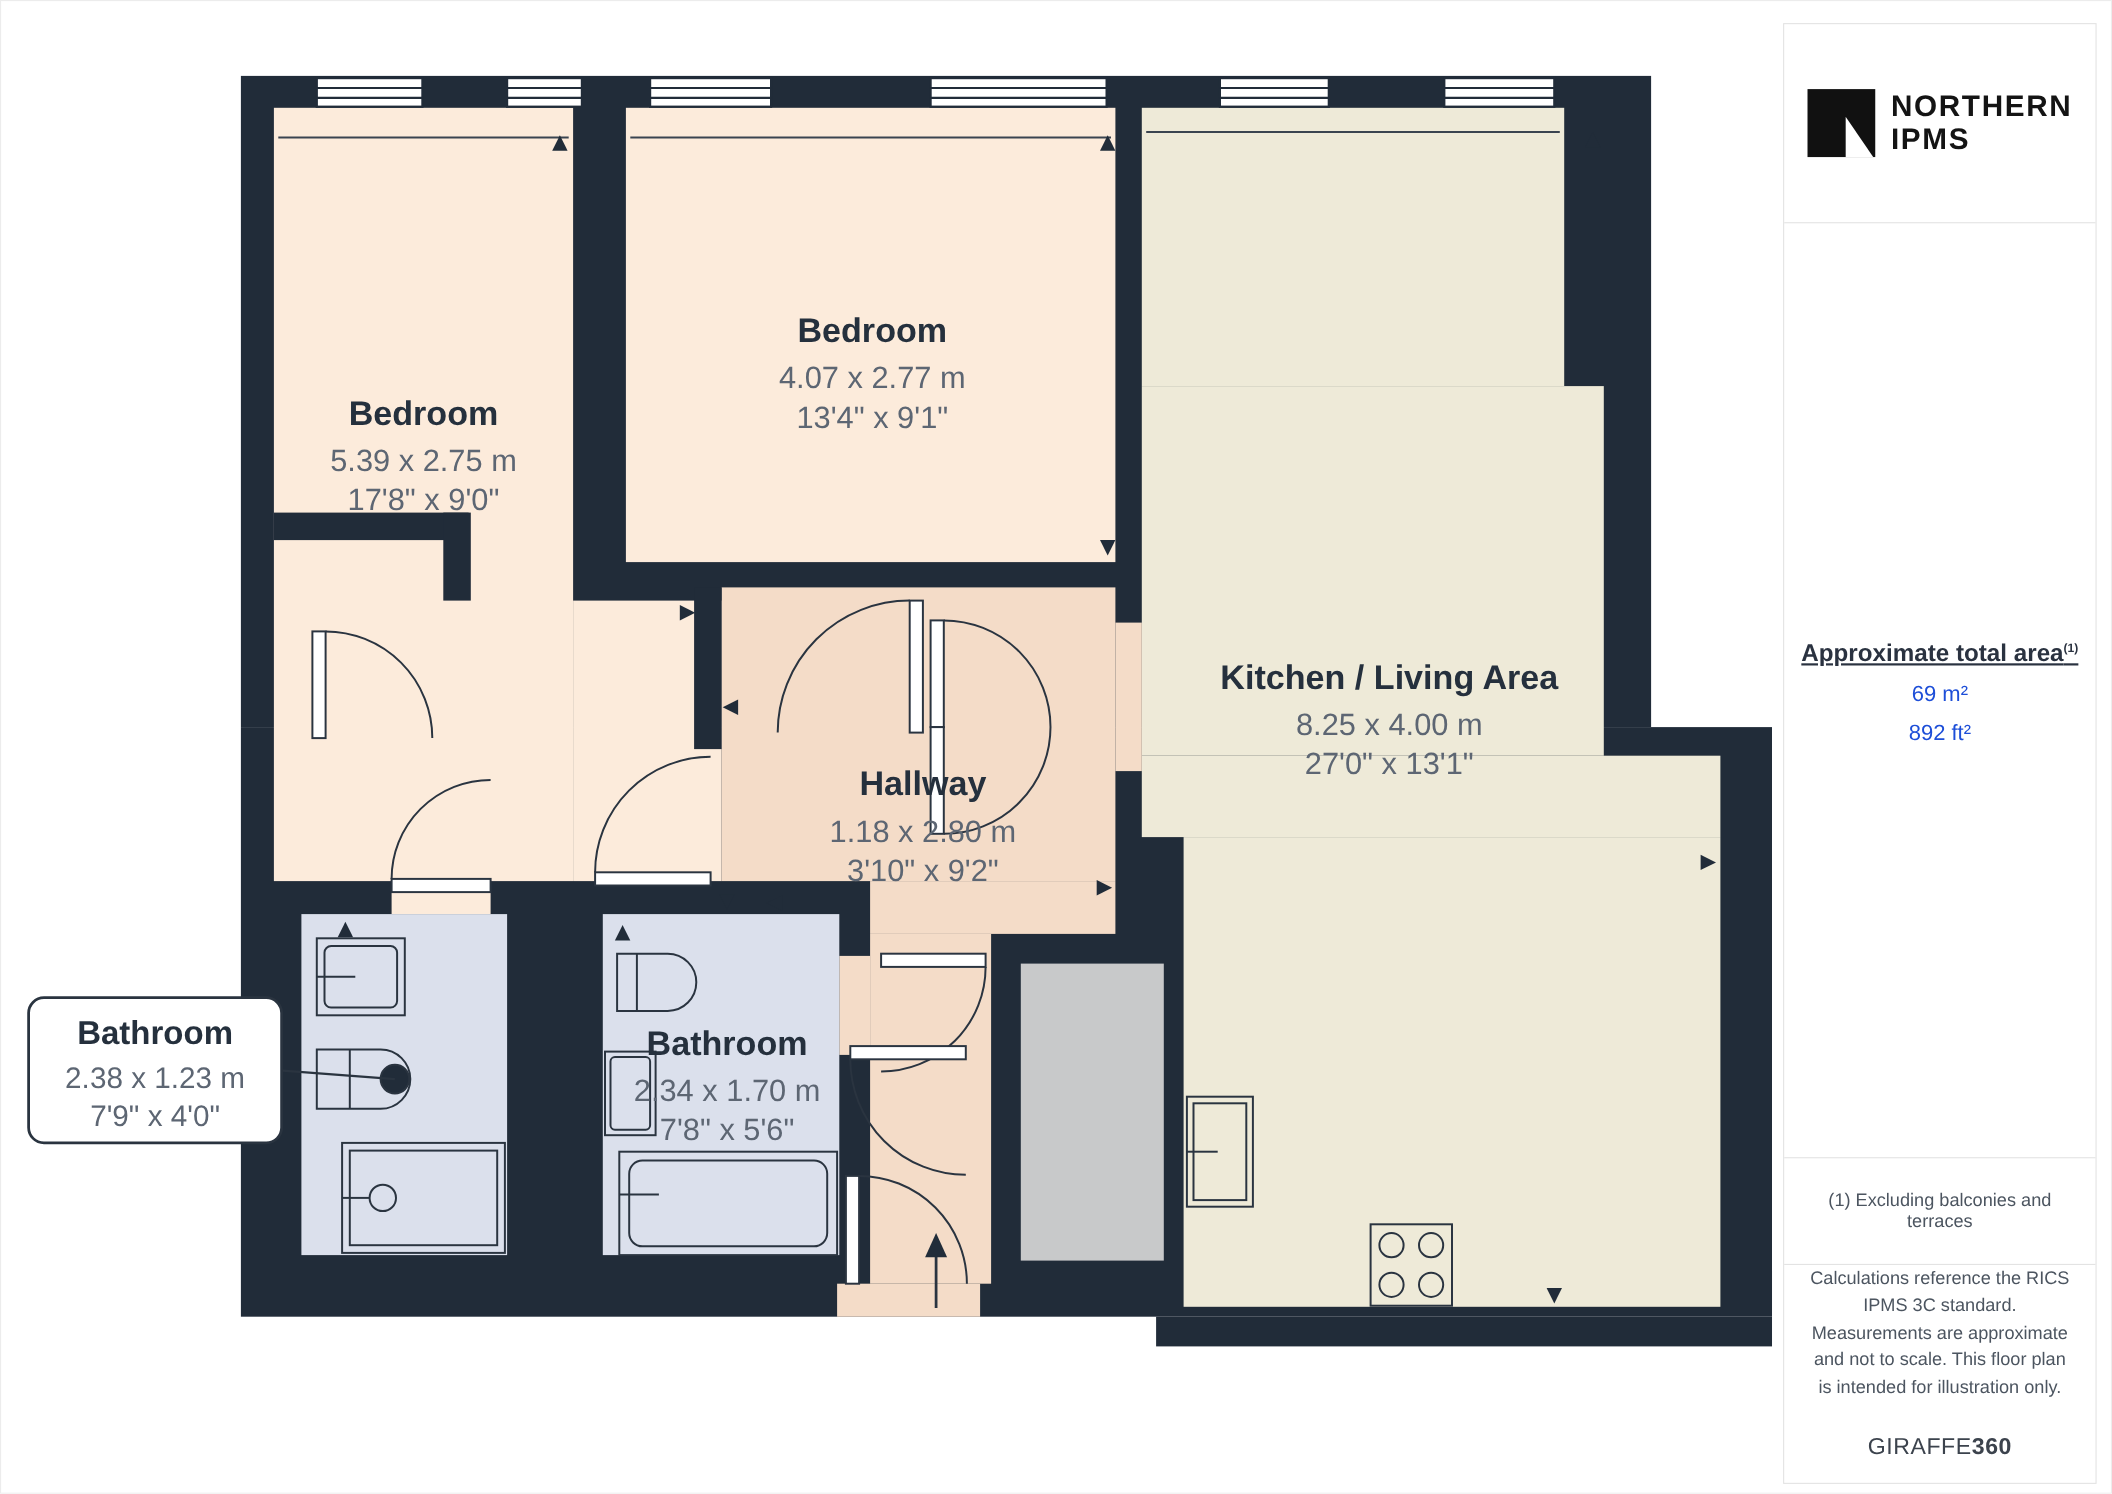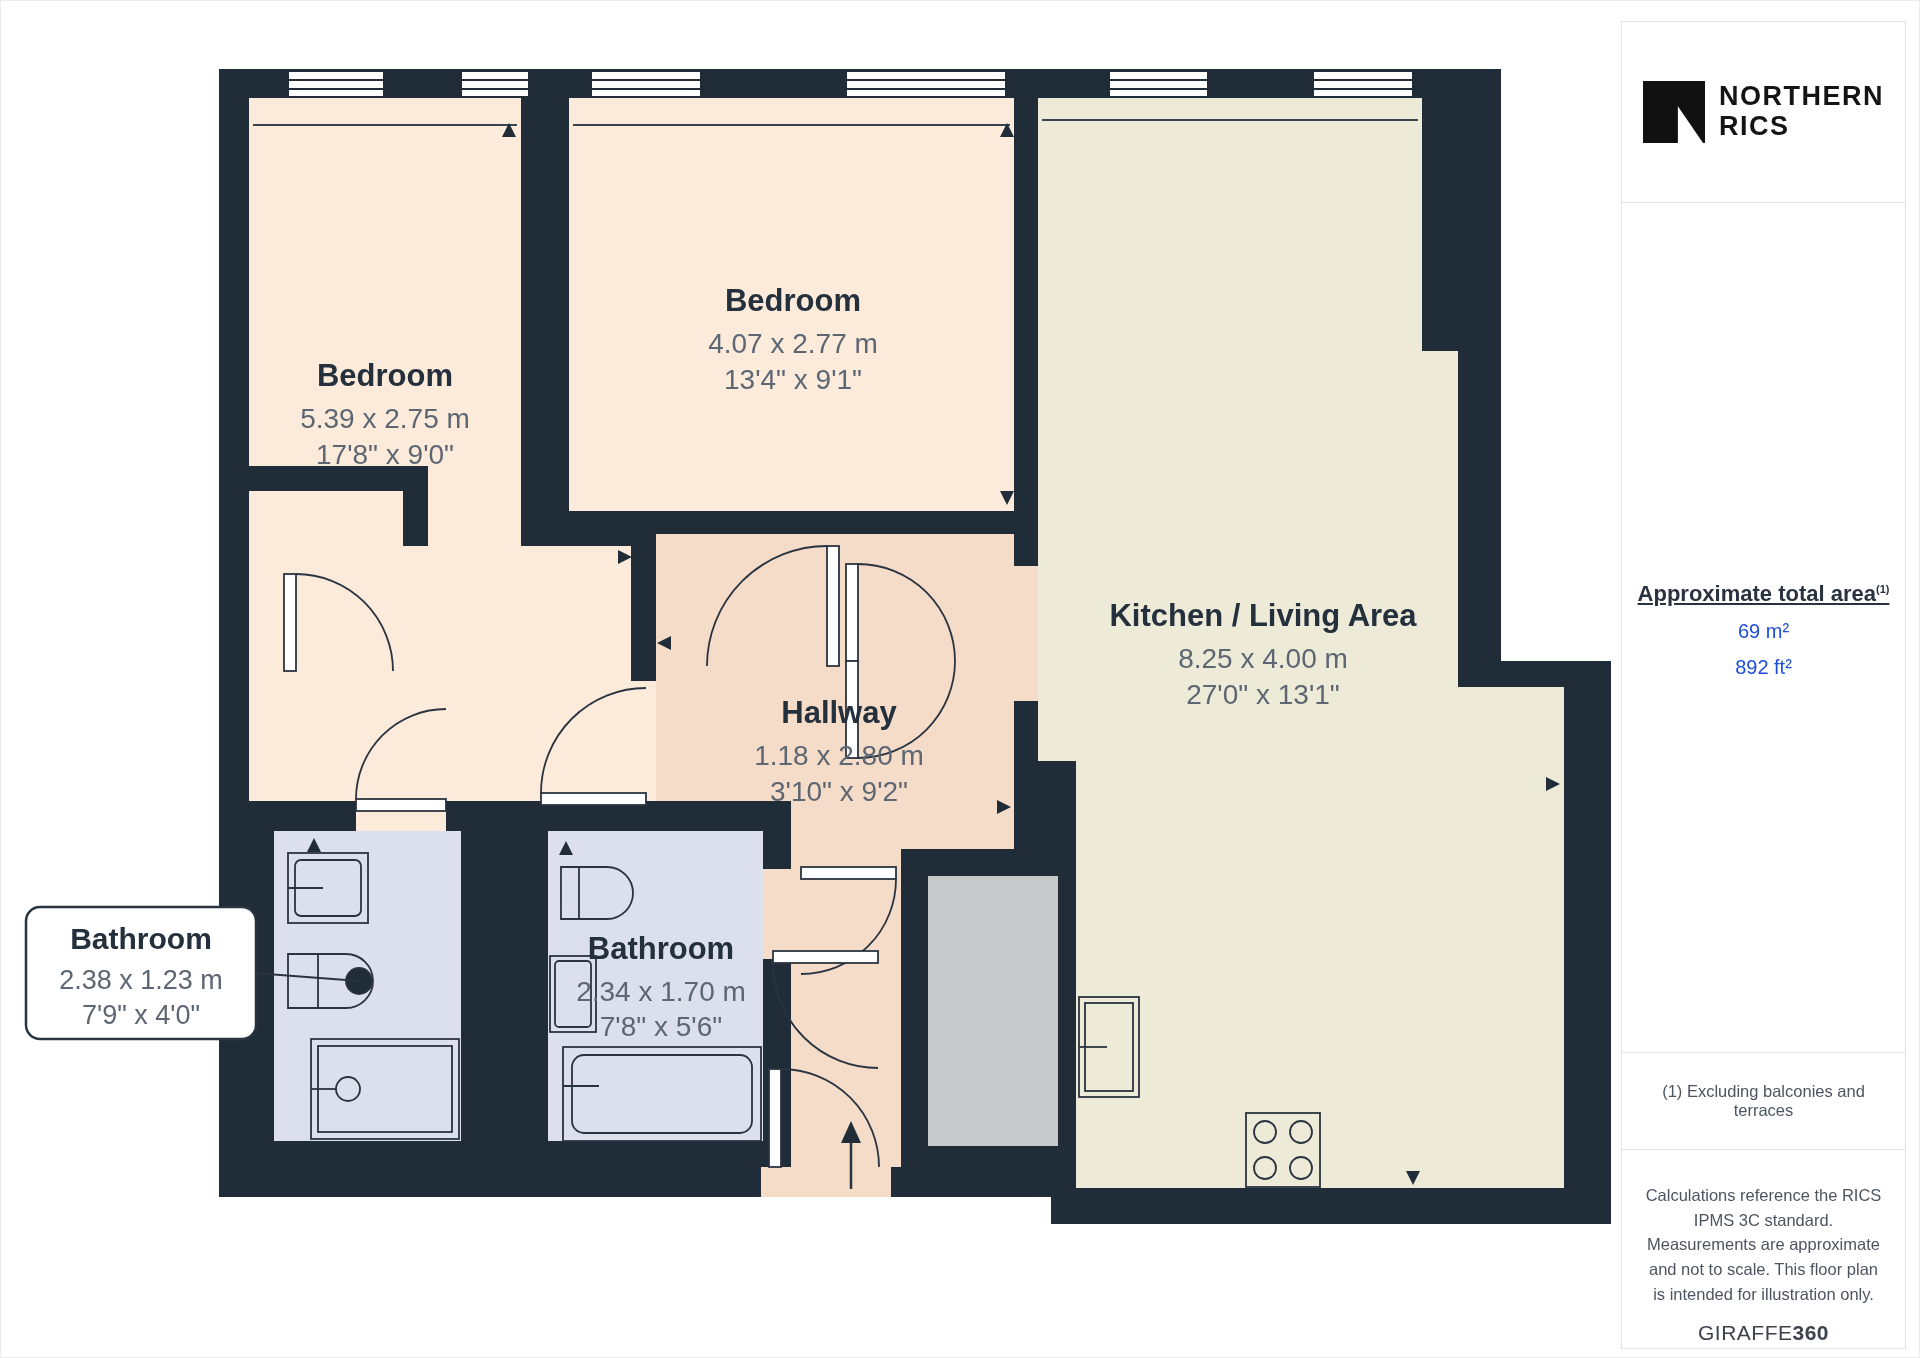--- a/index.html
+++ b/index.html
@@ -10,21 +10,21 @@
   .panel{position:absolute;left:1620px;top:20px;width:285px;height:1328px;background:#fff;
          border:1px solid #e3e3e3;display:flex;flex-direction:column;box-sizing:border-box;}
   .panel-logo{height:180px;border-bottom:1px solid #e3e3e3;display:flex;align-items:center;justify-content:center;gap:14px;}
   .logo-text{color:#141414;font-weight:bold;font-size:27px;letter-spacing:1.5px;line-height:1.1;}
   .panel-area{flex:1 1 auto;text-align:center;padding-top:378px;box-sizing:border-box;color:#2a3240;}
   .area-title{font-size:22px;font-weight:bold;color:#2a3240;text-decoration:underline;}
   .area-title sup{font-size:11px;}
   .area-val{font-size:20px;color:#1d4ed8;margin-top:13px;}
   .panel-note1{border-top:1px solid #e3e3e3;border-bottom:1px solid #e3e3e3;min-height:72px;display:flex;
                align-items:center;justify-content:center;font-size:16.5px;color:#4c5560;text-align:center;padding:12px 14px;}
-  .panel-notes{height:198px;display:flex;flex-direction:column;align-items:center;justify-content:flex-end;gap:10px;
+  .panel-notes{height:198px;display:flex;flex-direction:column;align-items:center;justify-content:flex-start;gap:26px;
                font-size:16.5px;color:#4c5560;text-align:center;padding:0 22px;line-height:1.5;}
   .credit{font-size:21px;color:#3c434d;letter-spacing:.5px;}
   .credit b{font-weight:bold;}
   
   .room-title{font-family:"Liberation Sans",sans-serif;font-weight:bold;font-size:31px;fill:#25303d;}
   .room-dims{font-family:"Liberation Sans",sans-serif;font-size:28px;fill:#5d6673;}
   .co-title{font-family:"Liberation Sans",sans-serif;font-weight:bold;font-size:30px;fill:#25303d;}
   .co-dims{font-family:"Liberation Sans",sans-serif;font-size:27px;fill:#5d6673;}
 </style>
 </head>
@@ -246,21 +246,21 @@
   </svg>
 
   <div class="panel">
     <div class="panel-logo">
       <svg width="62" height="62" viewBox="0 0 64 64">
         <rect x="0" y="0" width="64" height="64" fill="#111111"></rect>
         <polygon points="36,64 36,26 62,64" fill="#ffffff"></polygon>
       </svg>
       <div class="logo-text">
         <div>NORTHERN</div>
-        <div>RICS</div>
+        <div>IPMS</div>
       </div>
     </div>
 
     <div class="panel-area">
       <div class="area-title">
         <span>Approximate total area</span><sup>(1)</sup>
       </div>
       <div class="area-val">69 m²</div>
       <div class="area-val">892 ft²</div>
     </div>

